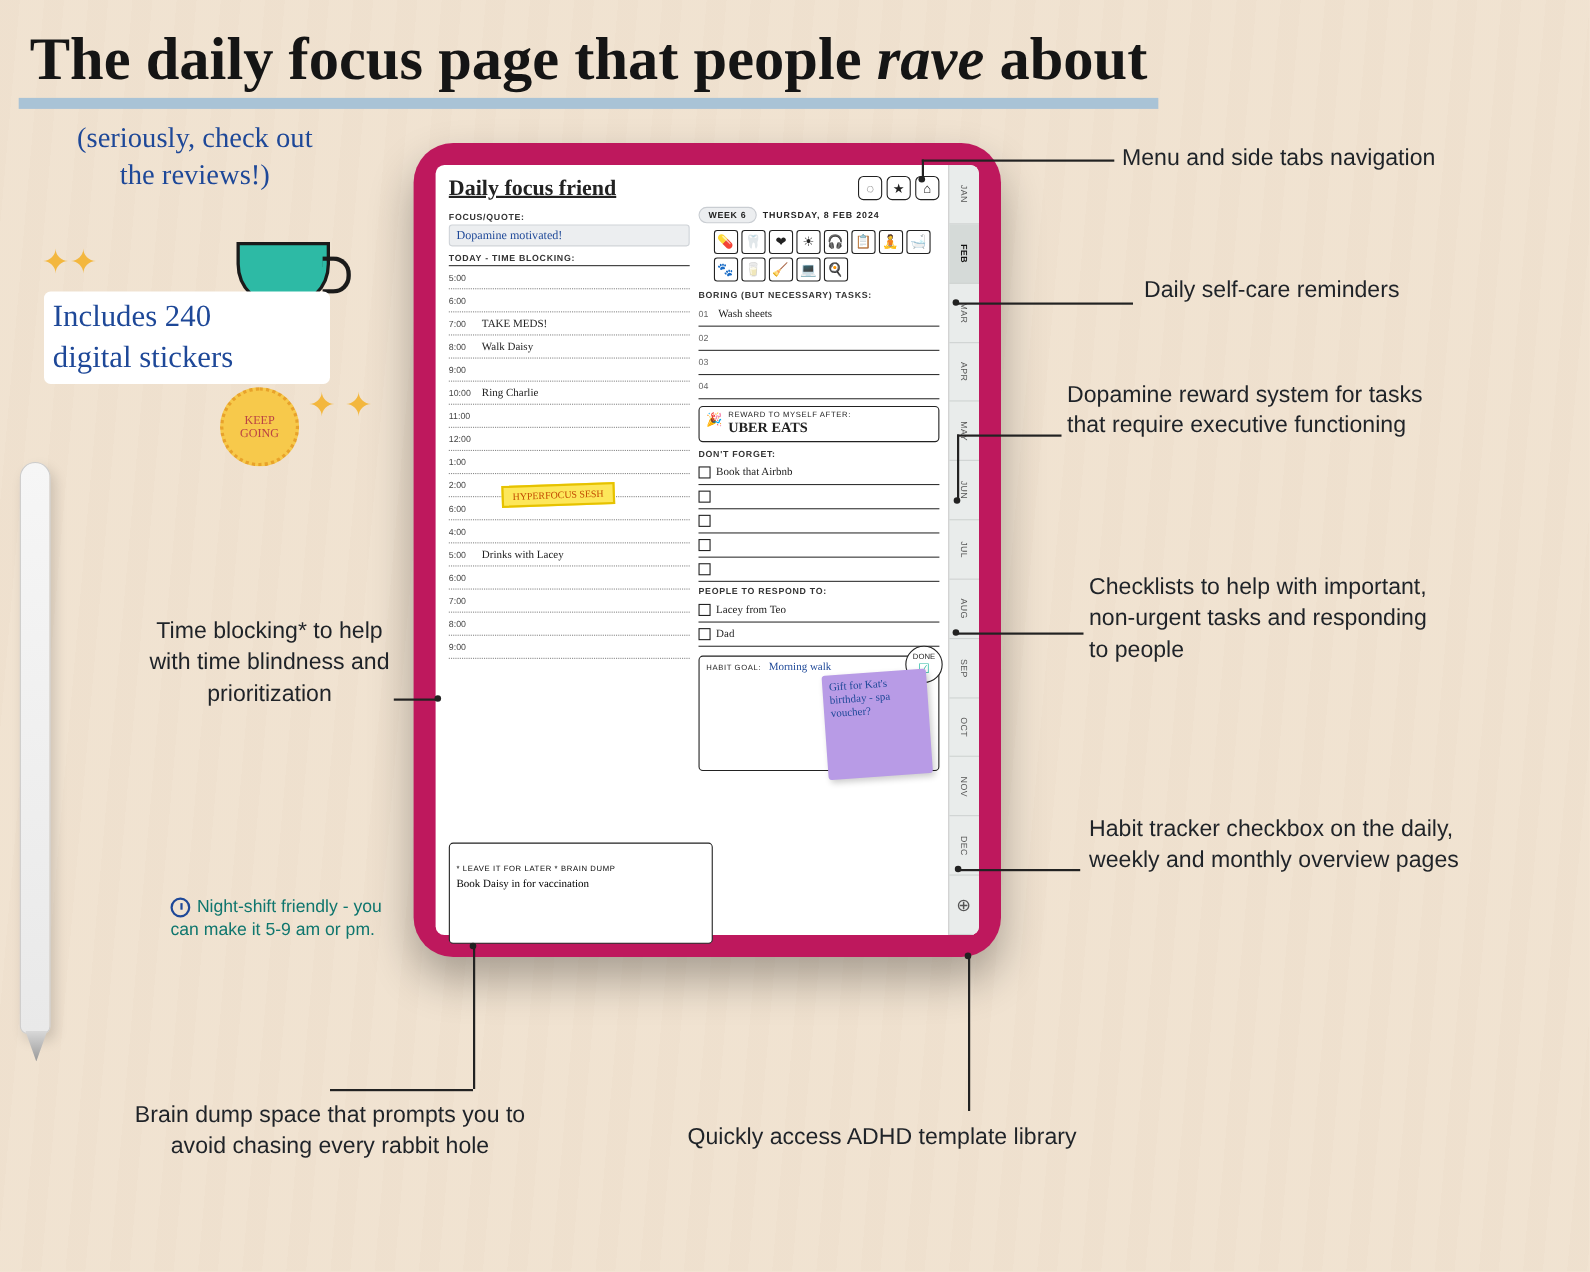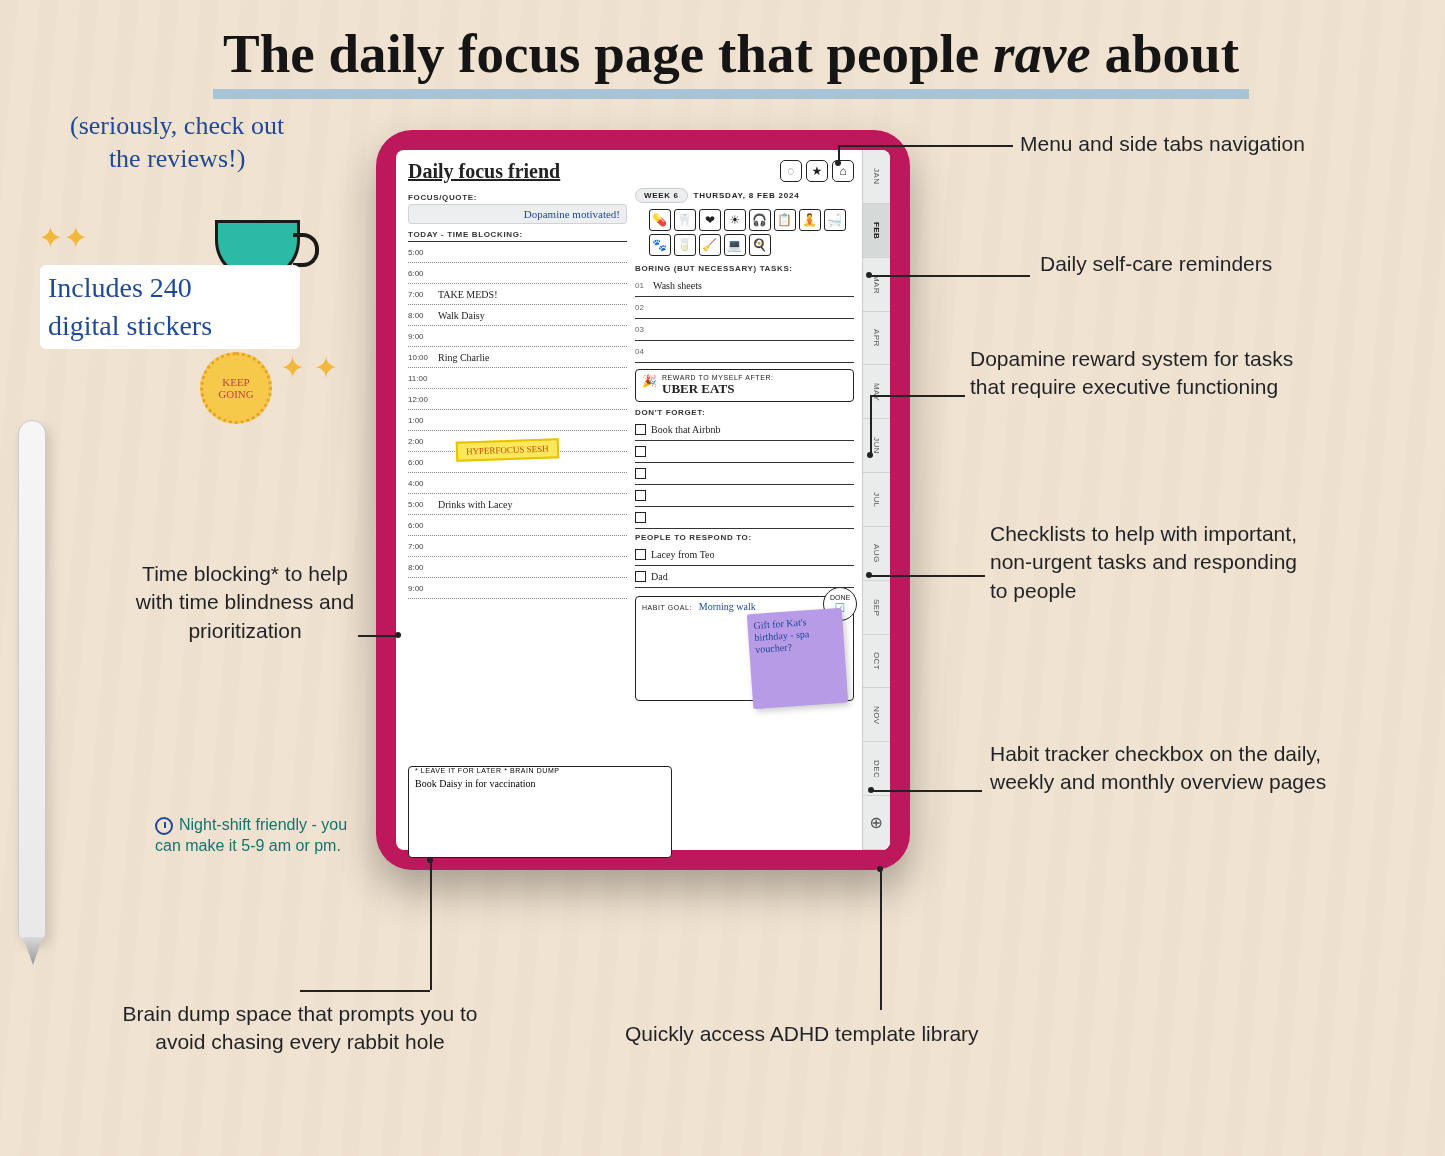--- a/index.html
+++ b/index.html
@@ -10,21 +10,21 @@
     position: relative; overflow: hidden;
   }
   
   body::before {
     content:""; position:absolute; inset:0;
     background:
       repeating-linear-gradient(95deg, rgba(200,170,140,.08) 0 18px, rgba(210,185,155,.05) 18px 40px);
     pointer-events:none;
   }
 
-  .title-row { position:absolute; left:17px; right:0; top:22px; text-align:center; }
+  .title-row { position:absolute; left:17px; right:0; top:22px; }
   .title {
     font-family: Georgia, "Times New Roman", serif;
     font-weight: 800; font-size: 55px; color:#151515;
     display:inline-block; padding: 0 10px 4px 10px;
     border-bottom: 10px solid #a9c3d6;
   }
   .title em { font-style: italic; }
 
   .reviews-note {
     position:absolute; left:70px; top:110px;
@@ -80,21 +80,21 @@
 
   .top-icons { display:flex; gap:4px; justify-content:flex-end; margin-bottom:6px;}
   .top-icons .ic { width:22px;height:22px;border:1.5px solid #222;border-radius:5px;display:flex;align-items:center;justify-content:center;font-size:12px;}
 
   .page-title { font-family: Georgia, serif; font-weight:800; font-size:20px; text-decoration:underline; margin-bottom:6px;}
   .pill { display:inline-block; font-size:8px; letter-spacing:.08em; text-transform:uppercase; background:#eceef0; border:1px solid #c9cdd2; border-radius:12px; padding:2px 8px; font-weight:600;}
   .date-row{display:flex;gap:6px;align-items:center;margin-bottom:6px;}
   .date-row .date-txt{font-size:8px; letter-spacing:.1em; font-weight:700;}
 
   .sec-label { font-size:8px; letter-spacing:.08em; text-transform:uppercase; color:#333; margin:4px 0 2px; font-weight:600;}
-  .quote-input{background:#eceef0;border:1px solid #cfd3d8;border-radius:3px;padding:3px 6px;font-family:"Comic Sans MS",cursive;color:#1e4898;font-size:11px;text-align:right;}
+  .quote-input{background:#eceef0;border:1px solid #cfd3d8;border-radius:3px;padding:3px 6px;font-family:"Comic Sans MS",cursive;color:#1e4898;font-size:11px;}
 
   .time-grid{border-top:1px solid #333;}
   .time-row{display:flex;align-items:center;height:21px;border-bottom:1px dotted #888;}
   .time-row .hr{width:30px;font-size:8px;color:#444;}
   .time-row .txt{font-family:"Comic Sans MS",cursive;font-size:10px;}
 
   .self-care-row{display:flex;gap:4px;margin-bottom:4px;position:relative;padding-left:14px;}
   .self-care-row .ico{width:22px;height:22px;border:1px solid #222;border-radius:3px;display:flex;align-items:center;justify-content:center;font-size:12px;}
 
   .task-row{display:flex;align-items:center;gap:4px;height:22px;border-bottom:1px solid #333;}
@@ -353,21 +353,21 @@
         <div class="tab">AUG</div>
         <div class="tab">SEP</div>
         <div class="tab">OCT</div>
         <div class="tab">NOV</div>
         <div class="tab">DEC</div>
         <div class="tab plus">⊕</div>
       </div>
   </div>
 </div>
 
-<div style="position:absolute;left:408px;top:766px;width:264px;height:92px;border:1.5px solid #222;border-radius:4px;background:#fff;padding:0 6px;">
+<div style="position:absolute;left:408px;top:766px;width:240px;height:92px;border:1.5px solid #222;border-radius:4px;background:#fff;padding:20px 6px;">
   <div style="font-size:7px;letter-spacing:.08em;">* LEAVE IT FOR LATER * BRAIN DUMP</div>
   <div style="font-family:'Comic Sans MS',cursive;font-size:10px;margin-top:4px;">Book Daisy in for vaccination</div>
 </div>
 
 <div class="callout right" style="left:1020px;top:130px;">Menu and side tabs navigation</div>
 <div class="callout right" style="left:1040px;top:250px;">Daily self-care reminders</div>
 <div class="callout right" style="left:970px;top:345px;width:370px;">Dopamine reward system for tasks that require executive functioning</div>
 <div class="callout right" style="left:990px;top:520px;width:320px;">Checklists to help with important, non-urgent tasks and responding to people</div>
 <div class="callout right" style="left:990px;top:740px;width:340px;">Habit tracker checkbox on the daily, weekly and monthly overview pages</div>
 

